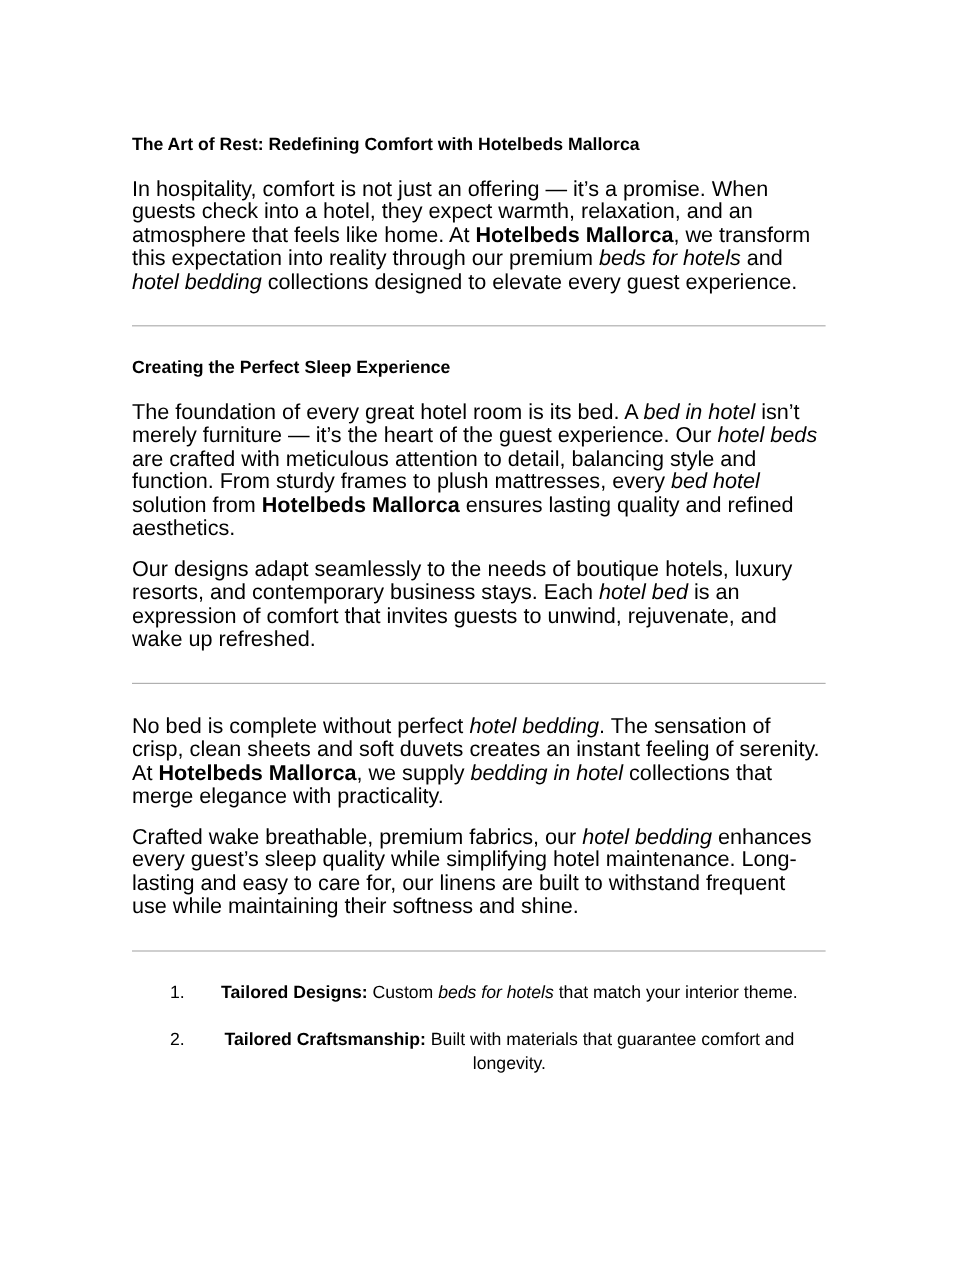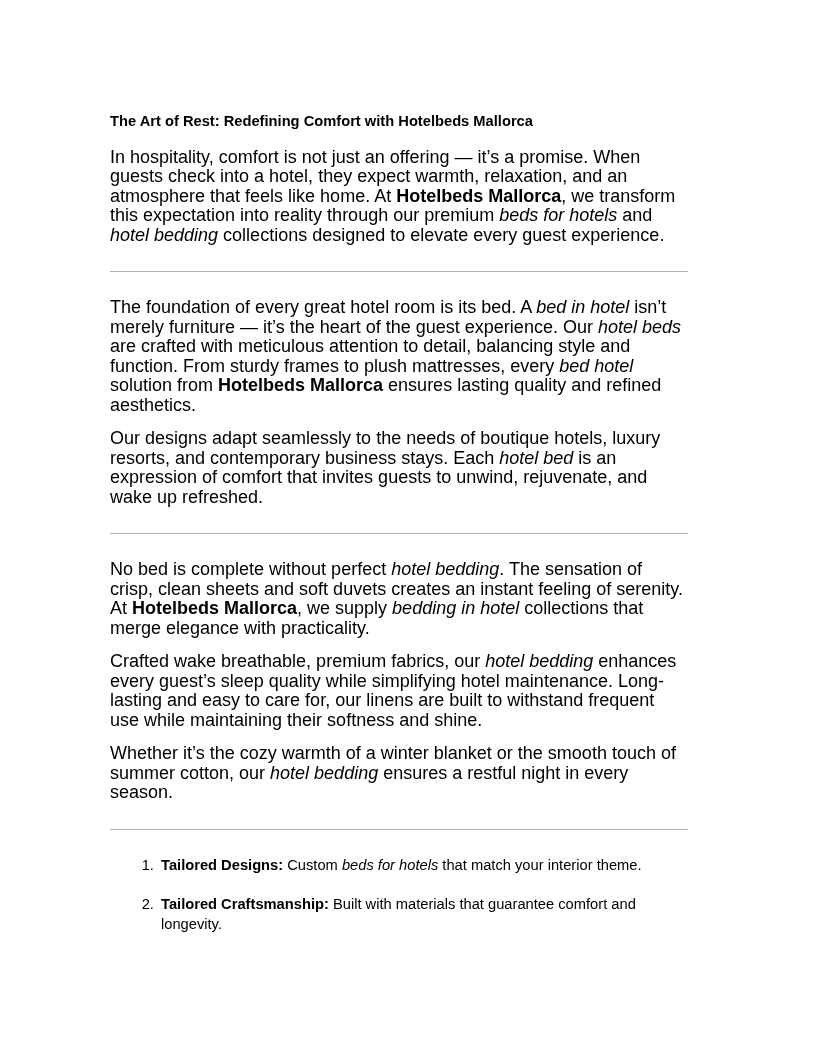--- a/index.html
+++ b/index.html
@@ -38,40 +38,41 @@
     border-top: 1px solid #b0b0b0;
     margin: 26px 0;
     height: 0;
   }
   .numbered-list {
     margin: 4px 0 14px 0;
     padding-left: 48px;
     font-size: 14.7px;
     line-height: 19.5px;
     list-style: decimal;
+    text-align: center;
   }
   .list-item {
     margin-bottom: 20px;
     padding-left: 3px;
   }
   .list-item:last-child { margin-bottom: 0; }
 </style>
 </head>
 <body>
 
 <div class="doc-page">
   <div id="doc-content">
       <h2 class="heading">The Art of Rest: Redefining Comfort with Hotelbeds Mallorca</h2>
       <p class="paragraph"><span class="text-run">In hospitality, comfort is not just an offering — it’s a promise. When guests check into a hotel, they expect warmth, relaxation, and an atmosphere that feels like home. At </span><span class="text-run bold">Hotelbeds Mallorca</span><span class="text-run">, we transform this expectation into reality through our premium </span><span class="text-run italic">beds for hotels</span><span class="text-run"> and </span><span class="text-run italic">hotel bedding</span><span class="text-run"> collections designed to elevate every guest experience.</span></p>
       <hr class="divider">
+      <h2 class="heading">Creating the Perfect Sleep Experience</h2>
       <p class="paragraph"><span class="text-run">The foundation of every great hotel room is its bed. A </span><span class="text-run italic">bed in hotel</span><span class="text-run"> isn’t merely furniture — it’s the heart of the guest experience. Our </span><span class="text-run italic">hotel beds</span><span class="text-run"> are crafted with meticulous attention to detail, balancing style and function. From sturdy frames to plush mattresses, every </span><span class="text-run italic">bed hotel</span><span class="text-run"> solution from </span><span class="text-run bold">Hotelbeds Mallorca</span><span class="text-run"> ensures lasting quality and refined aesthetics.</span></p>
       <p class="paragraph"><span class="text-run">Our designs adapt seamlessly to the needs of boutique hotels, luxury resorts, and contemporary business stays. Each </span><span class="text-run italic">hotel bed</span><span class="text-run"> is an expression of comfort that invites guests to unwind, rejuvenate, and wake up refreshed.</span></p>
       <hr class="divider">
       <p class="paragraph"><span class="text-run">No bed is complete without perfect </span><span class="text-run italic">hotel bedding</span><span class="text-run">. The sensation of crisp, clean sheets and soft duvets creates an instant feeling of serenity. At </span><span class="text-run bold">Hotelbeds Mallorca</span><span class="text-run">, we supply </span><span class="text-run italic">bedding in hotel</span><span class="text-run"> collections that merge elegance with practicality.</span></p>
       <p class="paragraph"><span class="text-run">Crafted wake breathable, premium fabrics, our </span><span class="text-run italic">hotel bedding</span><span class="text-run"> enhances every guest’s sleep quality while simplifying hotel maintenance. Long-lasting and easy to care for, our linens are built to withstand frequent use while maintaining their softness and shine.</span></p>
-      <p class="paragraph"><span class="text-run">Whether it’s the cozy warmth of a winter blanket or the smooth touch of summer cotton, our </span><span class="text-run italic">hotel bedding</span><span class="text-run"> ensures a restful night in every season.</span></p>
       <hr class="divider">
       <ol class="numbered-list">
         <li class="list-item"><span class="text-run bold">Tailored Designs:</span><span class="text-run"> Custom </span><span class="text-run italic">beds for hotels</span><span class="text-run"> that match your interior theme.</span></li>
         <li class="list-item"><span class="text-run bold">Tailored Craftsmanship:</span><span class="text-run"> Built with materials that guarantee comfort and longevity.</span></li>
       </ol>
     </div>
 </div>
 
 </body></html>

